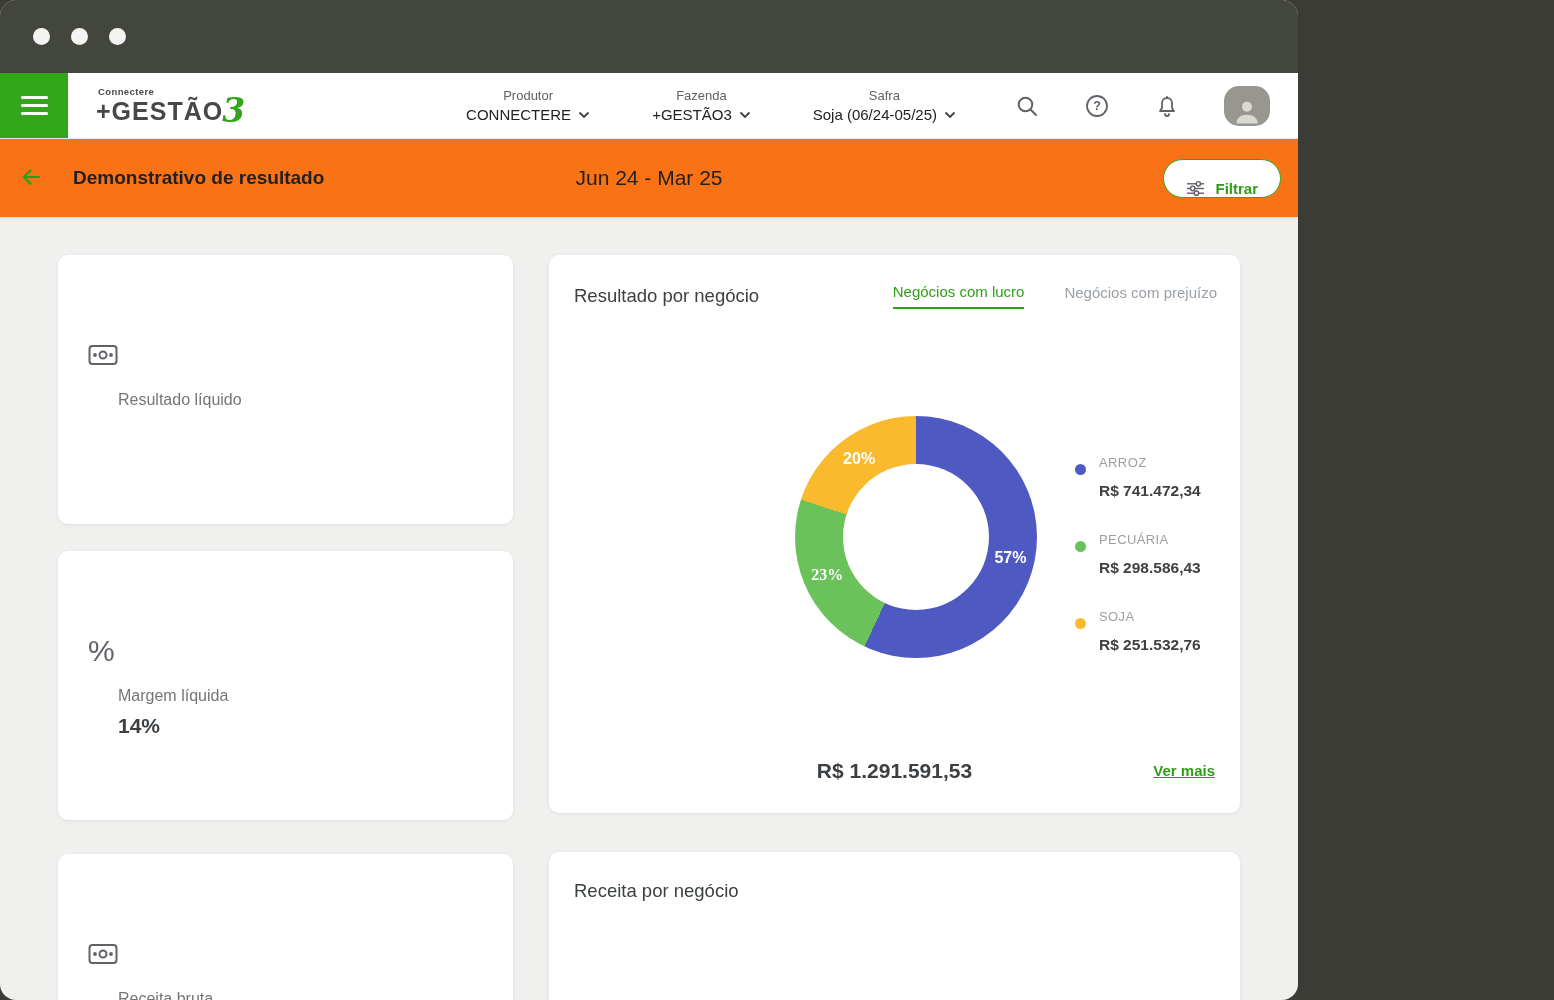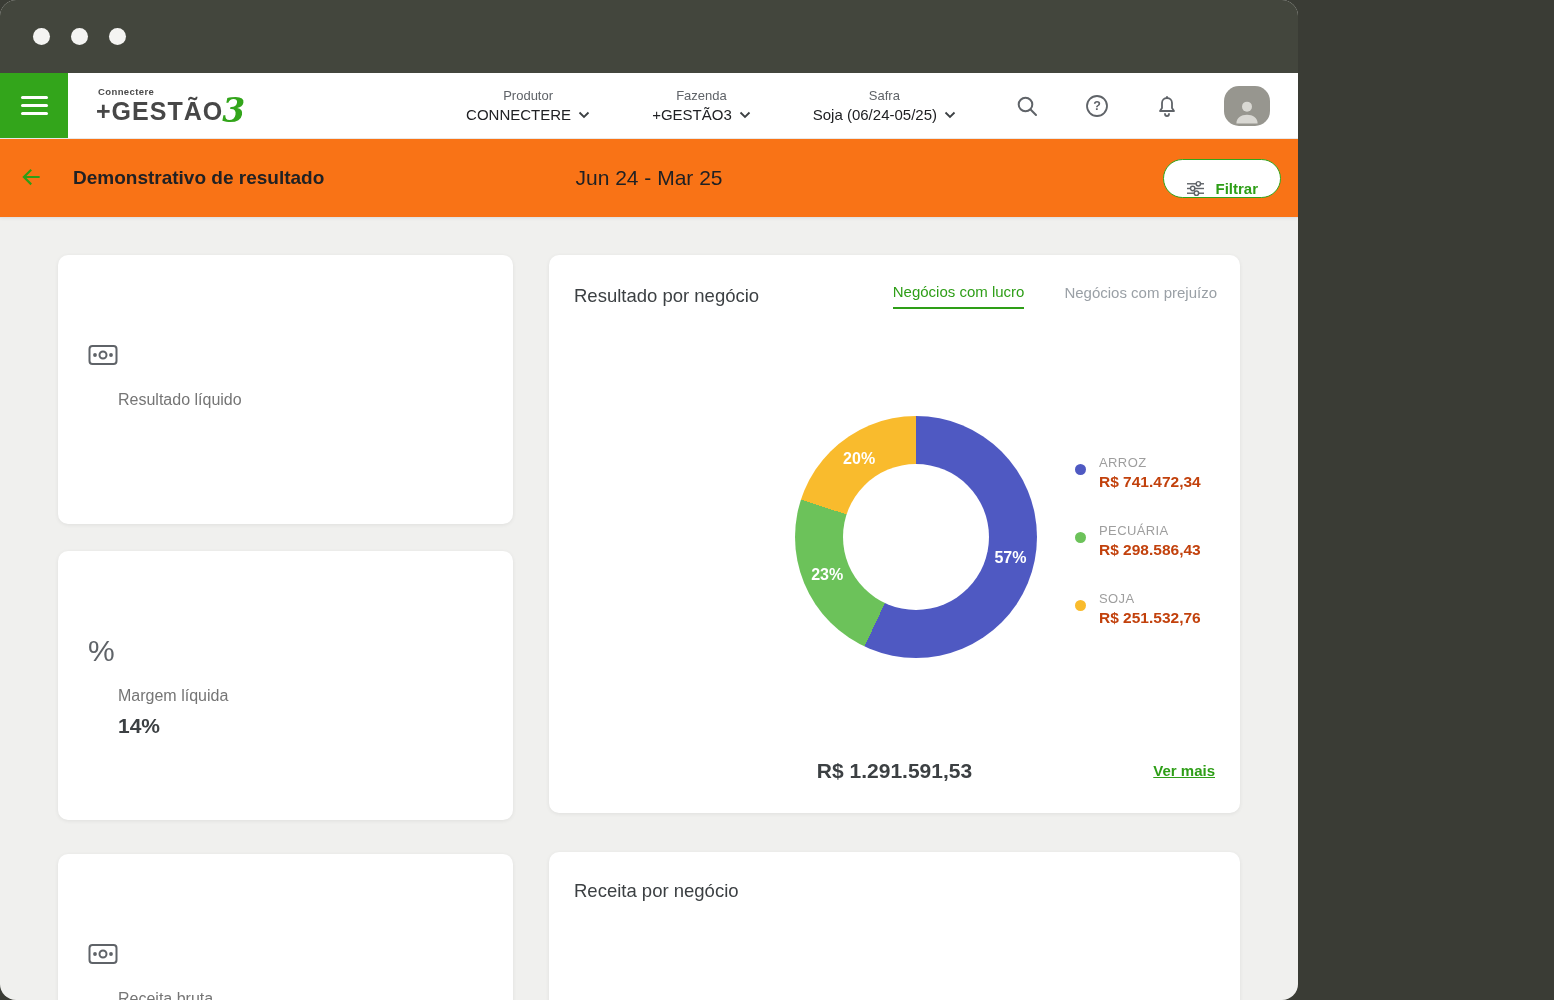--- a/index.html
+++ b/index.html
@@ -63,21 +63,21 @@
   .tab.active { color: #2e9e17; font-weight: 500; border-bottom: 2px solid #2e9e17; }
 
   .donut { position: absolute; left: 246px; top: 161px; width: 242px; height: 242px; border-radius: 50%; }
   .donut-hole { position: absolute; left: 50%; top: 50%; transform: translate(-50%,-50%); width: 146px; height: 146px; background: #fff; border-radius: 50%; }
   .donut-label { position: absolute; transform: translate(-50%,-50%); color: #fff; font-size: 16px; font-weight: bold; }
 
   .legend { position: absolute; left: 526px; top: 200px; display: flex; flex-direction: column; gap: 32px; }
   .legend-item { position: relative; padding-left: 24px; }
   .legend-dot { position: absolute; left: 0; top: 9px; width: 11px; height: 11px; border-radius: 50%; }
   .legend-label { font-size: 13px; color: #9e9e9e; letter-spacing: .4px; }
-  .legend-value { font-size: 15.5px; font-weight: bold; color: #c2410c; margin-top: 3px; }
+  .legend-value { font-size: 15.5px; font-weight: bold; color: #404040; margin-top: 12px; }
 
   .panel-footer { position: absolute; left: 0; right: 0; bottom: 22px; height: 32px; }
   .panel-total { position: absolute; left: 0; right: 0; text-align: center; font-size: 21px; font-weight: bold; color: #3c4043; }
   .ver-mais { position: absolute; right: 25px; top: 3px; font-size: 15px; font-weight: bold; color: #2e9e17; text-decoration: underline; cursor: pointer; background: none; border: none; font-family: inherit; }
 </style>
 </head>
 <body>
 
 <div class="window">
 
@@ -225,21 +225,21 @@
           <h2 class="panel-title">Resultado por negócio</h2>
           <div class="tabs">
             <button class="tab active">Negócios com lucro</button>
             <button class="tab">Negócios com prejuízo</button>
           </div>
         </div>
 
         <div class="donut" id="donut" style="background: conic-gradient(rgb(79, 89, 194) 0%, rgb(79, 89, 194) 57%, rgb(108, 194, 90) 57%, rgb(108, 194, 90) 80%, rgb(249, 187, 45) 80%, rgb(249, 187, 45) 100%);">
           <div class="donut-hole"></div>
           <span class="donut-label" style="left: 89.0367%; top: 58.7257%;">57%</span>
-          <span class="donut-label" style="left: 13.2898%; top: 65.8859%;">23%</span>
+          <span class="donut-label" style="left: 13.2898%; top: 65.8859%; font-family: Liberation Serif, serif;">23%</span>
           <span class="donut-label" style="left: 26.4886%; top: 17.6393%;">20%</span>
         </div>
 
         <div class="legend">
           <div class="legend-item">
             <span class="legend-dot" style="background: rgb(79, 89, 194);"></span>
             <div class="legend-label">ARROZ</div>
             <div class="legend-value">R$ 741.472,34</div>
           </div>
           <div class="legend-item">

